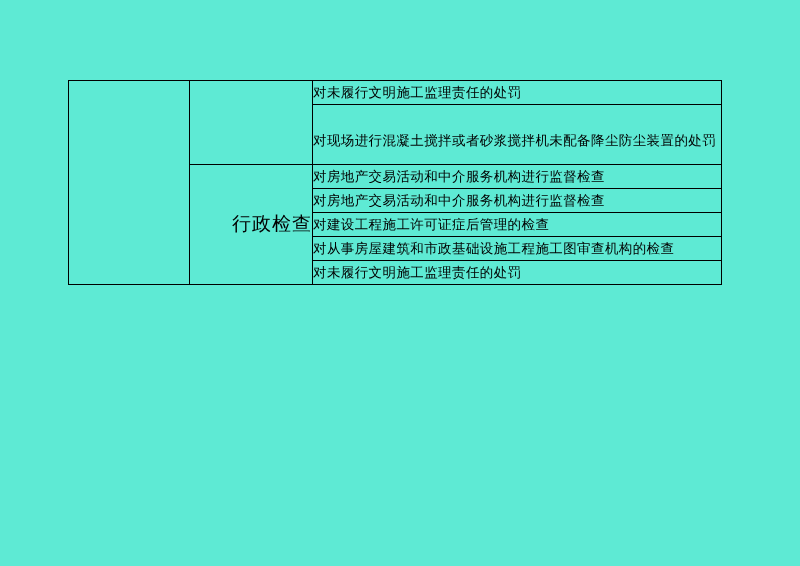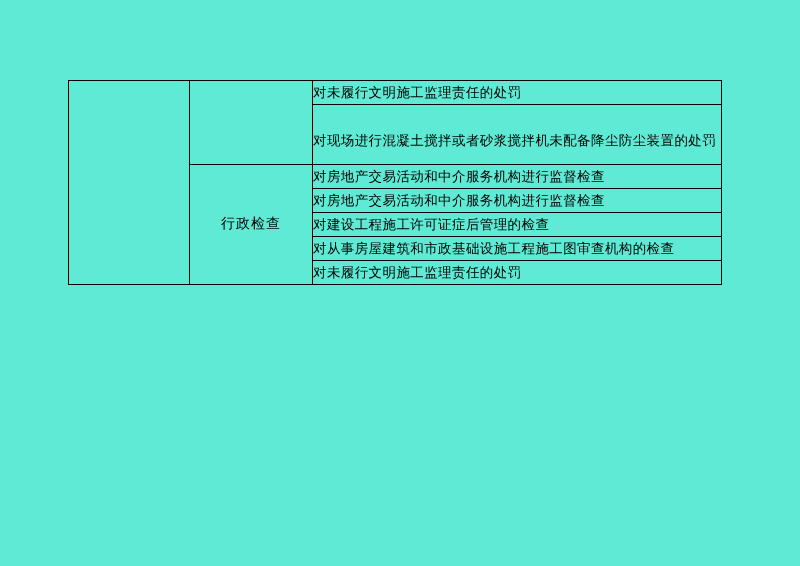--- a/index.html
+++ b/index.html
@@ -34,22 +34,22 @@
   .doc-table td {
     border: 1px solid #000000;
     padding: 0;
     vertical-align: middle;
   }
   .col-first { width: 120px; }
   .col-second { width: 122px; }
   .col-third  { width: 408px; }
 
   .cell-category {
-    text-align: center;
-    font-size: 14px;
+    text-align: right;
+    font-size: 19px;
     line-height: 1.6;
     letter-spacing: 1px;
     font-family: Liberation Serif, serif;
   }
   .cell-item {
     font-size: 13.5px;
     line-height: 1.7;
     letter-spacing: 0.4px;
     padding: 9px 8px 9px 10px;
     font-family: "DejaVu Serif", "Liberation Serif", serif;

